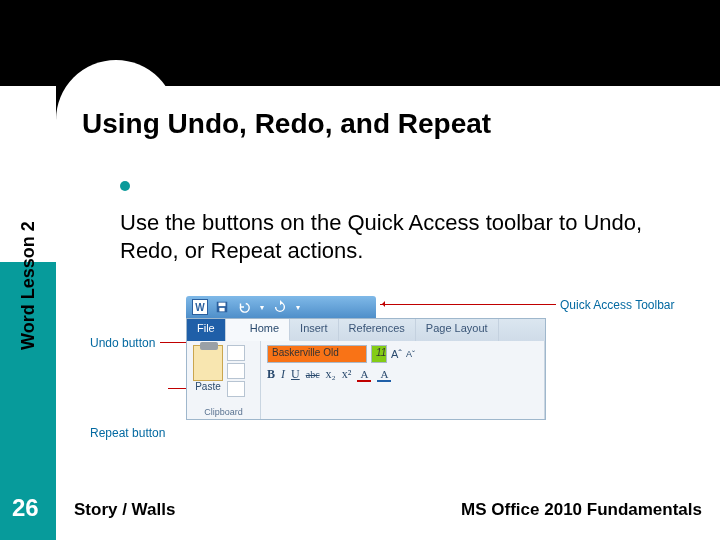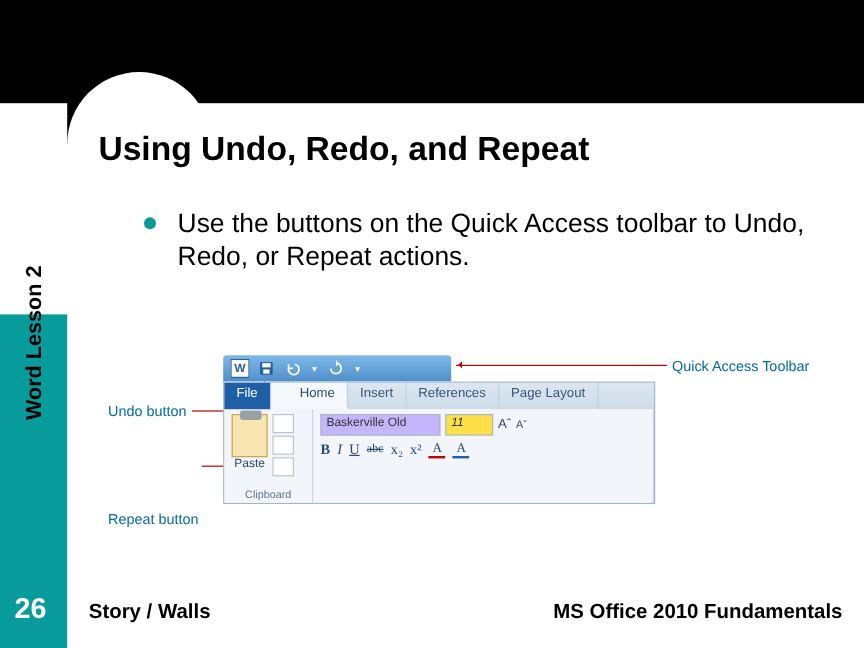--- a/index.html
+++ b/index.html
@@ -12,21 +12,21 @@
 
   
   .teal-side { position: absolute; left: 0; bottom: 0; width: 56px; height: 278px; background: #079b9b; }
 
   
   .corner { position: absolute; left: 56px; top: 60px; width: 60px; height: 60px; background: #000; }
   .corner::after { content: ""; position: absolute; left: 0; top: 0; width: 120px; height: 120px; border-radius: 60px; background: #fff; }
 
   .title { position: absolute; left: 82px; top: 108px; font-size: 28px; font-weight: bold; color: #000; }
 
-  .bullet-row { position: absolute; left: 120px; top: 172px; right: 30px; display: flex; align-items: flex-start; gap: 18px; }
+  .bullet-row { position: absolute; left: 120px; top: 172px; right: 30px; display: flex; align-items: flex-start; gap: 18px; flex-direction: column; }
   .bullet-dot { width: 10px; height: 10px; border-radius: 50%; background: #0b9a9a; margin-top: 9px; flex-shrink: 0; }
   .bullet-text { font-size: 22px; color: #000; line-height: 1.25; }
 
   .vlabel { position: absolute; left: 18px; top: 350px; transform: rotate(-90deg); transform-origin: left top; font-size: 18px; font-weight: bold; color: #000; white-space: nowrap; }
 
   .pagenum { position: absolute; left: 12px; bottom: 18px; font-size: 24px; font-weight: bold; color: #fff; }
 
   .footer-left { position: absolute; left: 74px; bottom: 20px; font-size: 17px; font-weight: bold; color: #000; margin-top: 41px; }
   .footer-right { position: absolute; right: 18px; bottom: 20px; font-size: 17px; font-weight: bold; color: #000; }
 
@@ -54,22 +54,22 @@
   .group-label { font-size: 9px; color: #5a7391; text-align: center; padding-top: 2px; }
 
   .paste-ico { width: 30px; height: 36px; background: #f8e6b0; border: 1px solid #caa64e; position: relative; margin: 0 auto; }
   .paste-ico::before { content: ""; position: absolute; left: 6px; top: -4px; width: 18px; height: 8px; background: #9aa0a6; border-radius: 2px; }
   .paste-cap { font-size: 10px; color: #2a4a6e; text-align: center; }
 
   .clip-side { display: flex; flex-direction: column; gap: 2px; margin-left: 4px; }
   .mini { width: 18px; height: 16px; border: 1px solid #b7c4d2; background: #fff; }
 
   .fontrow1 { display: flex; align-items: center; gap: 4px; }
-  .fontname { width: 100px; height: 18px; border: 1px solid #aab9c9; background: #c4b5fd; font-size: 10px; padding: 1px 4px; color: #333; }
-  .fontsize { width: 40px; height: 18px; border: 1px solid #aab9c9; background: #fde047; font-size: 10px; padding: 1px 4px; color: #333; font-style: italic; }
+  .fontname { width: 100px; height: 18px; border: 1px solid #aab9c9; background: #f97316; font-size: 10px; padding: 1px 4px; color: #333; }
+  .fontsize { width: 16px; height: 18px; border: 1px solid #aab9c9; background: #84cc16; font-size: 10px; padding: 1px 4px; color: #333; font-style: italic; }
   .aa { font-size: 11px; color: #2a4a6e; }
 
   .fontrow2 { display: flex; gap: 6px; align-items: center; margin-top: 4px; font-size: 12px; color: #2a4a6e; font-family: "Times New Roman", serif; }
   .b { font-weight: bold; }
   .i { font-style: italic; }
   .u { text-decoration: underline; }
   .abc { text-decoration: line-through; font-size: 10px; }
   .colA { width: 14px; height: 14px; border-bottom: 2px solid #c00000; text-align: center; font-size: 11px; }
 </style>
 </head>

